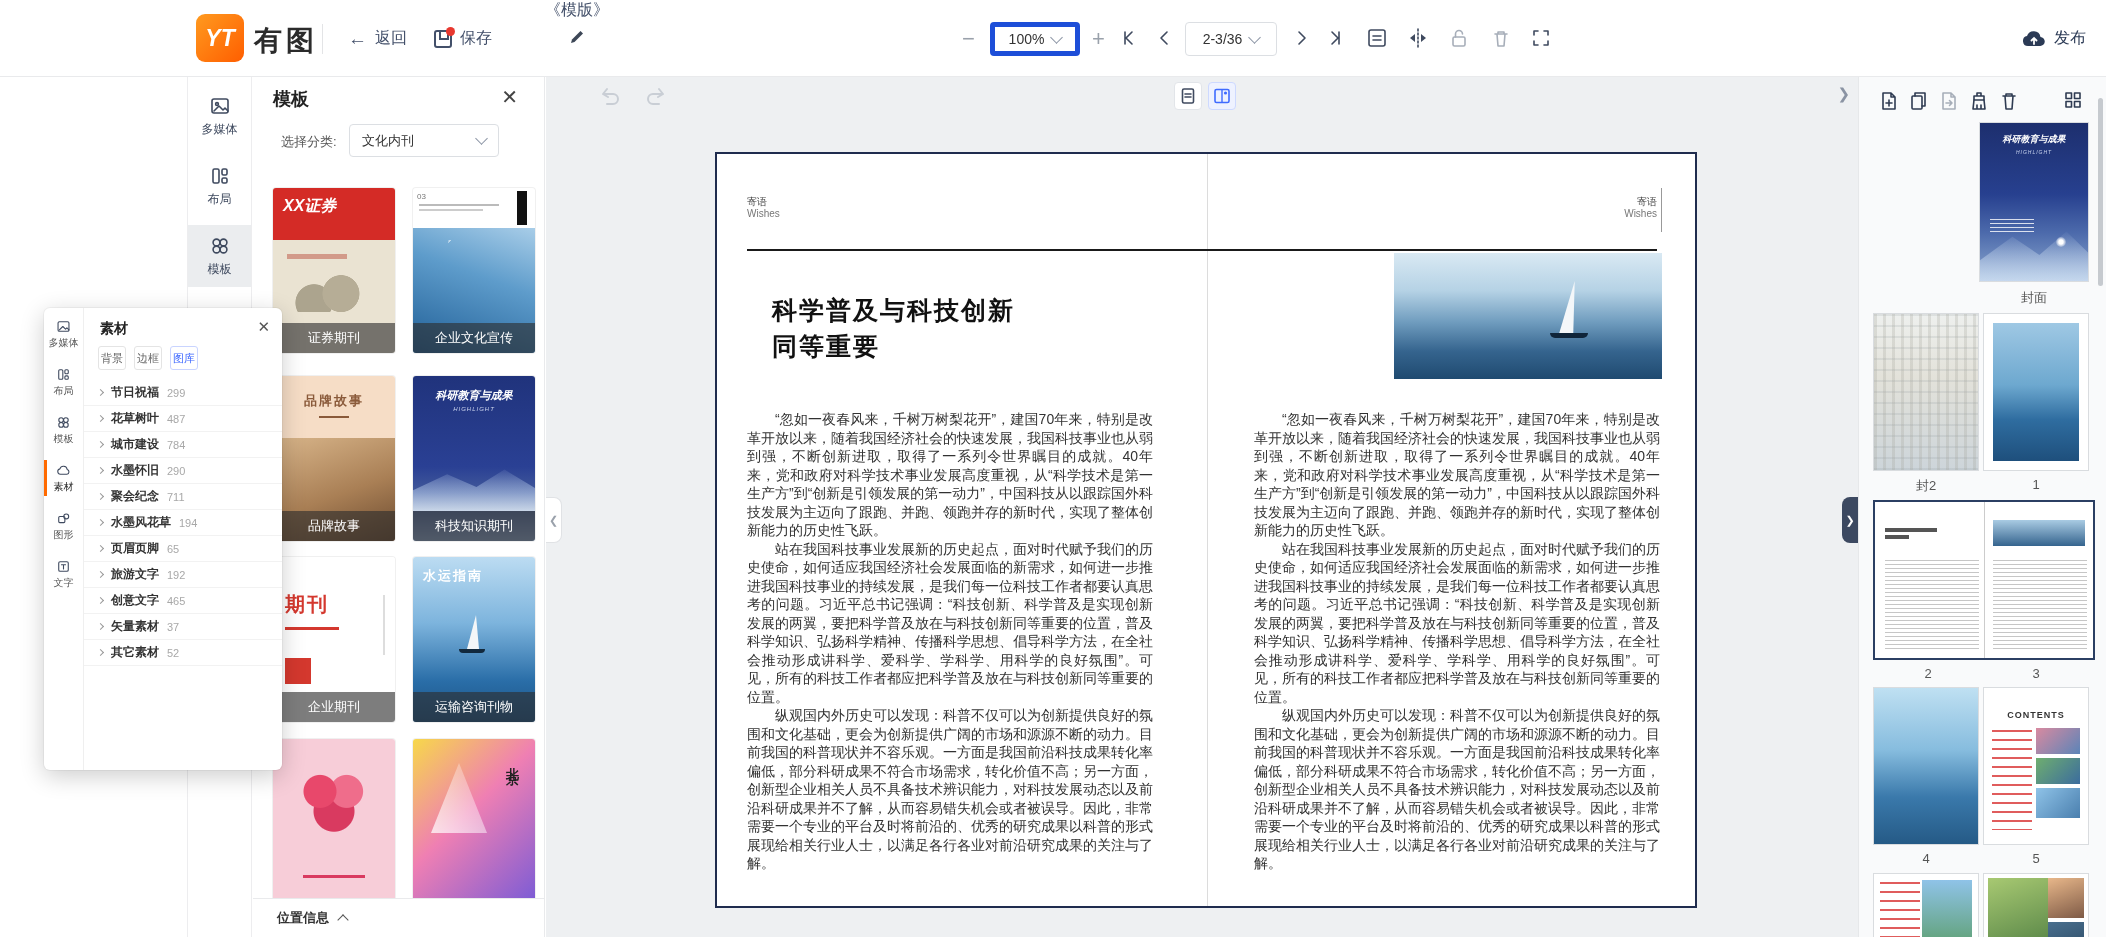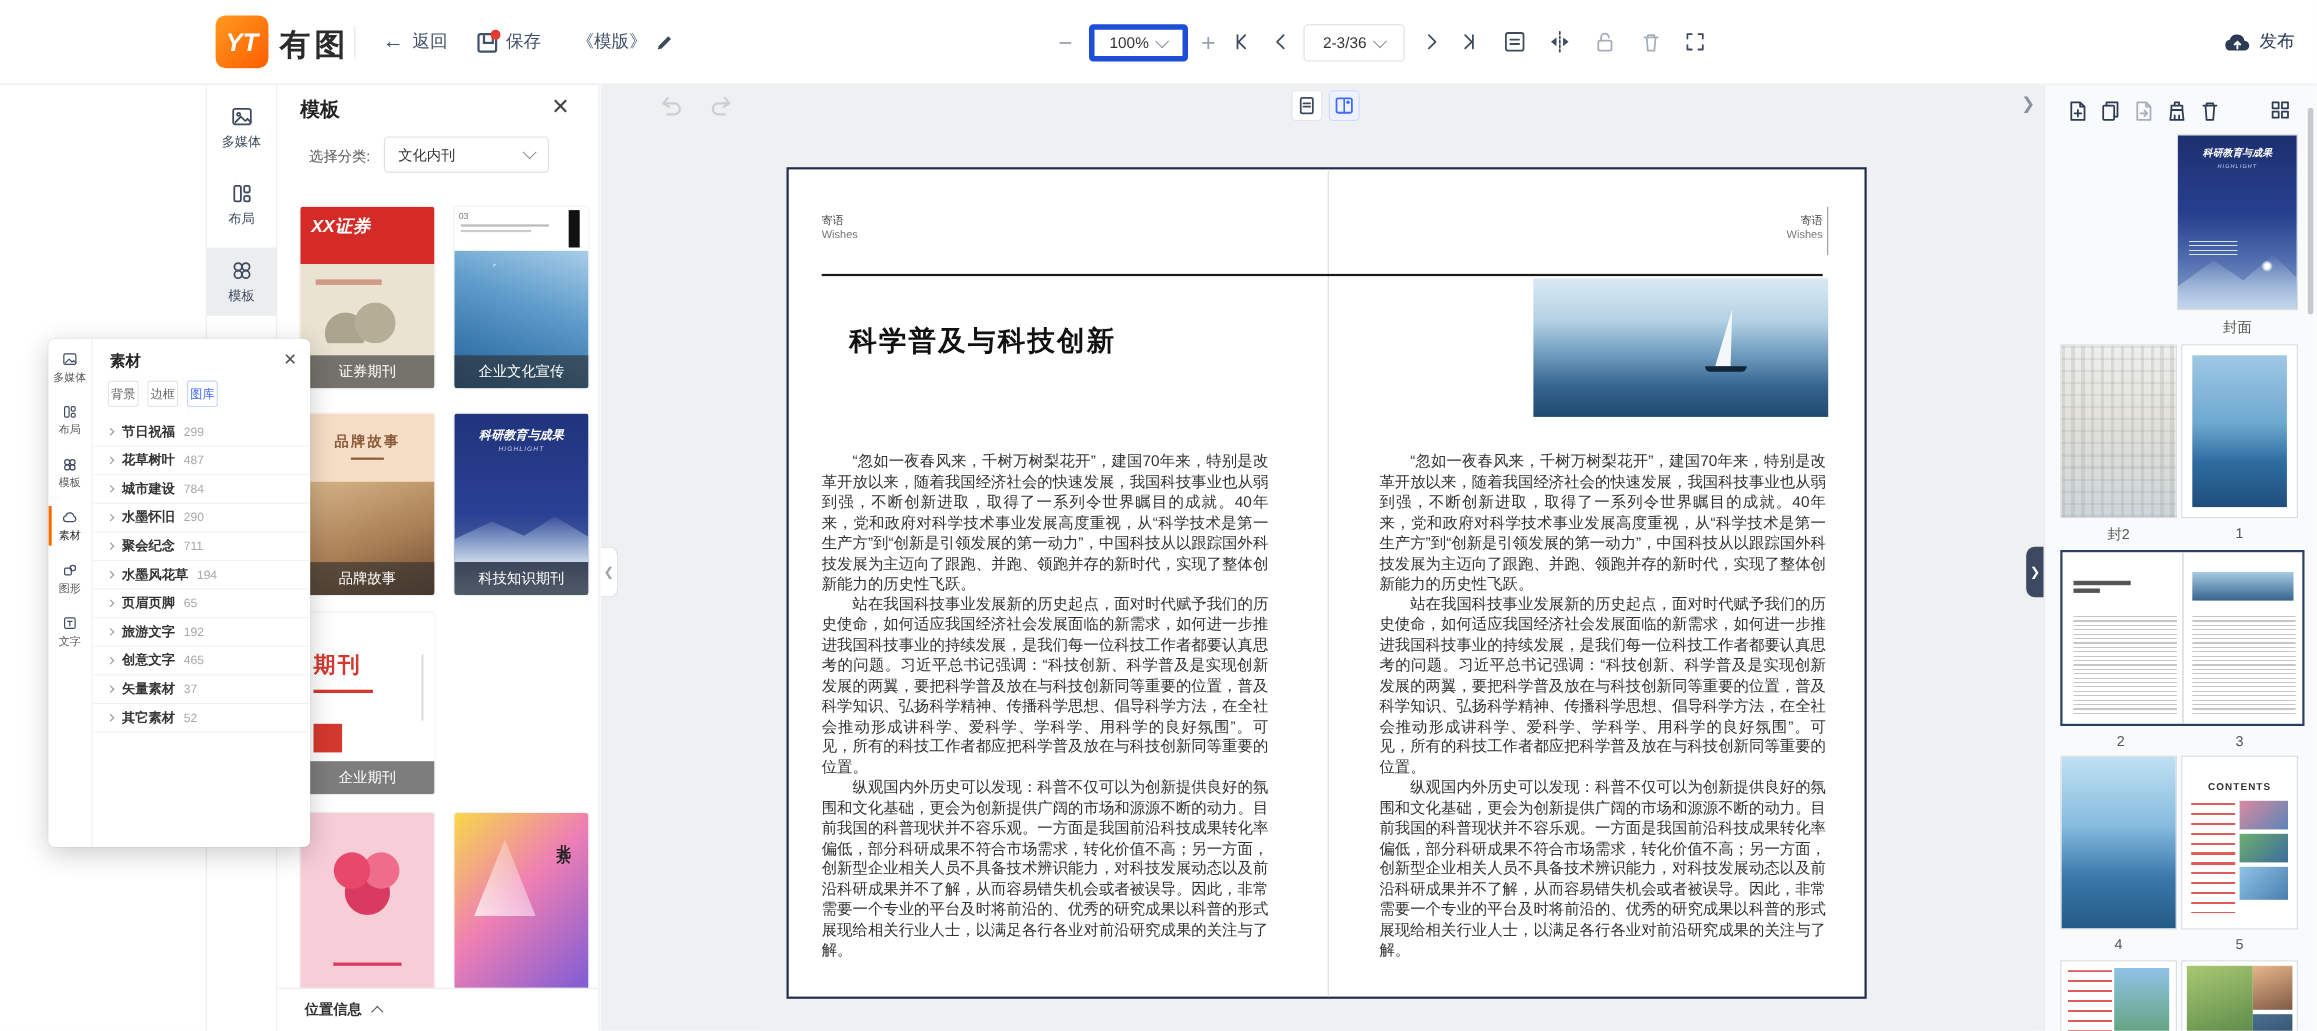--- a/index.html
+++ b/index.html
@@ -148,21 +148,21 @@
     <span>返回</span>
   </div>
 
   <div class="tb-item" style="left:434px;">
     <span class="save-ico">
         <span class="save-dot"></span>
       </span>
     <span>保存</span>
   </div>
 
-  <div class="tb-item" style="left:524px;">
+  <div class="tb-item" style="left:545px;flex-direction:column;">
     <span>《模版》</span>
     <svg class="pencil" viewBox="0 0 16 16">
       <path d="M2 14 L3 10.5 L11.5 2 L14 4.5 L5.5 13 Z" fill="#3d4757"></path>
     </svg>
   </div>
 
   <span class="zoom-minus" style="left:962px;">−</span>
   <div class="zoom-box">
     <span>100%</span>
       <span class="chev"></span>
@@ -290,20 +290,27 @@
   </div>
 
   <div class="card" style="left:20px; top:480px;">
     <div style="position:absolute;inset:0;background:#fff;"></div>
     <div style="position:absolute;left:12px;top:34px;font-size:20px;font-weight:bold;color:#d4382e;letter-spacing:2px;">期刊</div>
     <div style="position:absolute;left:12px;top:70px;width:54px;height:3px;background:#d4382e;"></div>
     <div style="position:absolute;left:12px;bottom:38px;width:26px;height:26px;background:#d4382e;"></div>
     <div style="position:absolute;right:10px;top:38px;width:2px;height:60px;background:#ddd;"></div>
     <div class="card-label">企业期刊</div>
   </div>
+  <div class="card" style="left:160px; top:480px;">
+    <div style="position:absolute;inset:0;background:linear-gradient(180deg,#bcdcf2 0%,#7db4dd 40%,#2a6ea8 75%,#1b5183 100%);"></div>
+    <div style="position:absolute;left:10px;top:10px;font-size:13px;font-weight:bold;color:#fff;letter-spacing:2px;">水运指南</div>
+    <div style="position:absolute;left:54px;top:58px;width:0;height:0;border-left:9px solid transparent;border-right:3px solid transparent;border-bottom:34px solid #f3f6f8;"></div>
+    <div style="position:absolute;left:46px;top:92px;width:26px;height:4px;background:#12293d;border-radius:0 0 4px 4px;"></div>
+    <div class="card-label">运输咨询刊物</div>
+  </div>
 
   <div class="card" style="left:20px; top:662px;">
     <div style="position:absolute;inset:0;background:#f7cdd8;"></div>
     <div style="position:absolute;left:26px;top:30px;width:70px;height:64px;background:radial-gradient(circle at 30% 35%, #e8486b 0 16px, transparent 17px),radial-gradient(circle at 68% 35%, #ef6d8b 0 16px, transparent 17px),radial-gradient(circle at 50% 66%, #d93a60 0 20px, transparent 21px);"></div>
     <div style="position:absolute;left:30px;bottom:26px;width:62px;height:3px;background:#d93a60;"></div>
   </div>
   <div class="card" style="left:160px; top:662px;">
     <div style="position:absolute;inset:0;background:linear-gradient(135deg,#f7d84a 0%,#ef7fb3 45%,#7a5bd6 100%);"></div>
     <div style="position:absolute;left:18px;top:24px;width:56px;height:70px;background:linear-gradient(45deg,rgba(255,255,255,.75),rgba(255,255,255,.15));clip-path:polygon(0 100%,50% 0,100% 100%);"></div>
     <div style="position:absolute;right:14px;top:18px;font-size:13px;font-weight:bold;color:#222;writing-mode:vertical-rl;letter-spacing:4px;">北京</div>
@@ -350,20 +357,21 @@
     </div>
     <div class="hdr-right">
       <div class="ph-cn">寄语</div>
       <div class="ph-en">Wishes</div>
     </div>
     <div class="hdr-vrule"></div>
     <div class="rule"></div>
 
     <div class="headline">
       <div>科学普及与科技创新</div>
+      <div>同等重要</div>
     </div>
 
     <div class="heroimg">
       <div class="sail"></div>
       <div class="hull"></div>
     </div>
 
     <div class="bodycol l">
       <p>“忽如一夜春风来，千树万树梨花开”，建国70年来，特别是改革开放以来，随着我国经济社会的快速发展，我国科技事业也从弱到强，不断创新进取，取得了一系列令世界瞩目的成就。40年来，党和政府对科学技术事业发展高度重视，从“科学技术是第一生产方”到“创新是引领发展的第一动力”，中国科技从以跟踪国外科技发展为主迈向了跟跑、并跑、领跑并存的新时代，实现了整体创新能力的历史性飞跃。</p>
       <p>站在我国科技事业发展新的历史起点，面对时代赋予我们的历史使命，如何适应我国经济社会发展面临的新需求，如何进一步推进我国科技事业的持续发展，是我们每一位科技工作者都要认真思考的问题。习近平总书记强调：“科技创新、科学普及是实现创新发展的两翼，要把科学普及放在与科技创新同等重要的位置，普及科学知识、弘扬科学精神、传播科学思想、倡导科学方法，在全社会推动形成讲科学、爱科学、学科学、用科学的良好氛围”。可见，所有的科技工作者都应把科学普及放在与科技创新同等重要的位置。</p>

